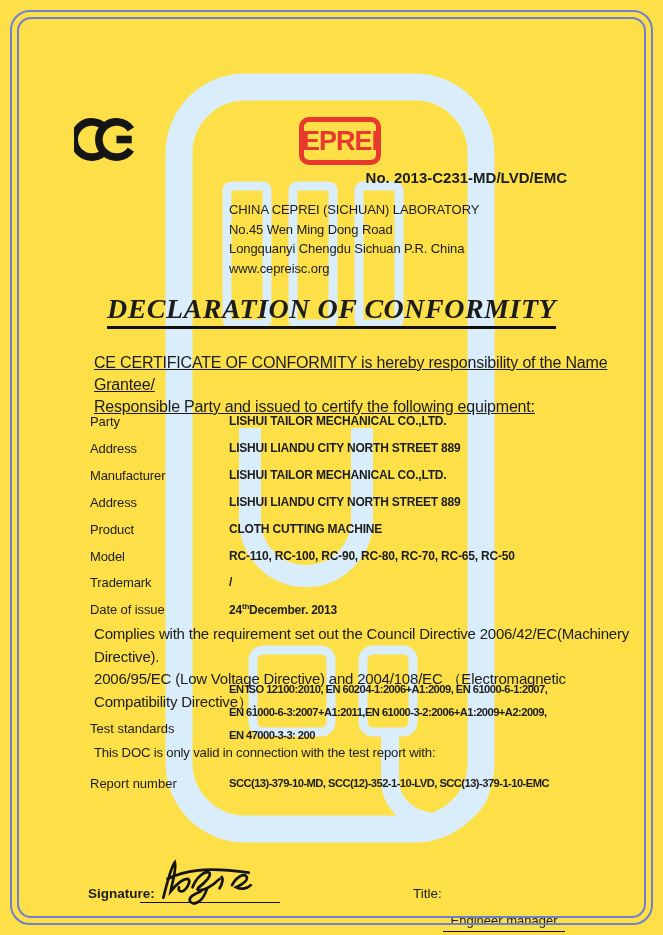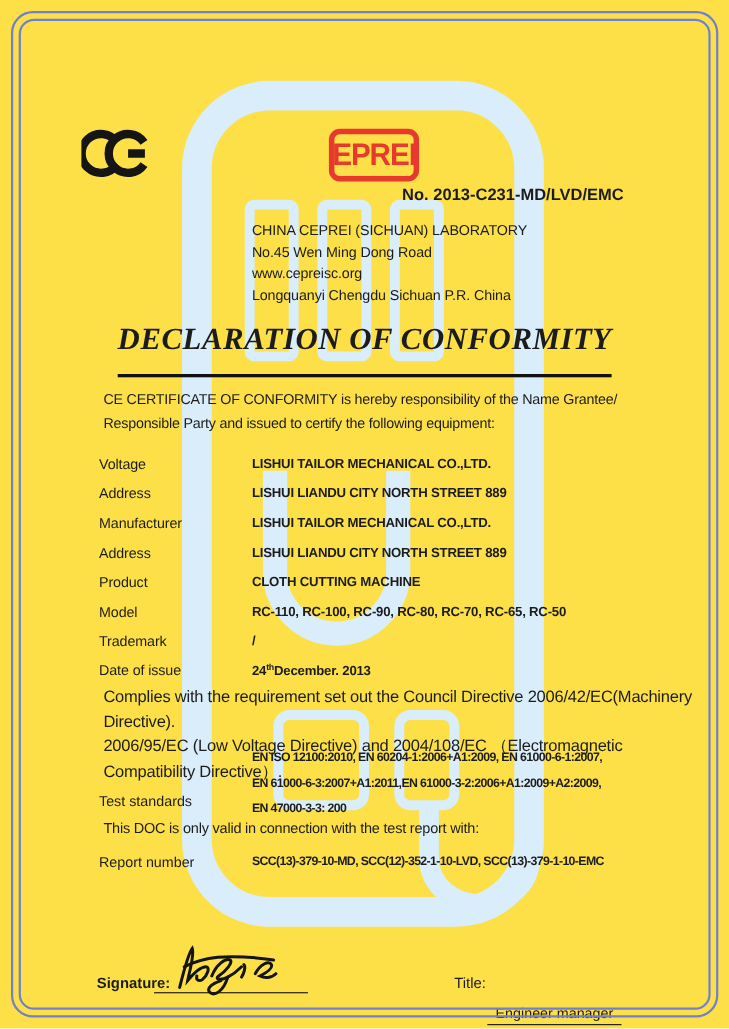--- a/index.html
+++ b/index.html
@@ -27,24 +27,24 @@
     font-family:"Liberation Sans",sans-serif;transform:scaleY(1.05);
   }
   .cert-no{top:169px;right:96px;font-size:15px;font-weight:bold;}
 
   .issuer{left:229px;top:200px;font-size:13px;line-height:19.5px;letter-spacing:-0.1px;}
 
   .doc-title{left:0;top:293px;width:100%;text-align:center;}
   .doc-title span{
     font-family:"Liberation Serif",serif;font-style:italic;font-weight:bold;
     font-size:28px;letter-spacing:0.5px;
-    border-bottom:3px solid #111;padding-bottom:15px;display:inline-block;
+    border-bottom:3px solid #111;padding-bottom:1px;display:inline-block;
   }
 
-  .intro{left:94px;top:352px;font-size:13px;line-height:22px;letter-spacing:-0.2px;}
+  .intro{left:94px;top:352px;font-size:16px;line-height:22px;letter-spacing:-0.2px;text-decoration:underline;}
 
   .row{left:0;top:0;width:100%;height:18px;}
   .row .lbl{position:absolute;left:90px;font-size:13px;letter-spacing:-0.1px;}
   .row .val{position:absolute;left:229px;font-size:12px;font-weight:bold;letter-spacing:-0.2px;white-space:nowrap;}
   sup.ord{font-size:8px;vertical-align:super;font-weight:bold;}
 
   .complies{left:94px;top:623px;font-size:15px;line-height:22.5px;letter-spacing:-0.2px;}
 
   .ts-label{left:90px;top:701px;font-size:13px;margin-top:20px;}
   .ts-lines{left:229px;top:678px;font-size:11.2px;font-weight:bold;line-height:23px;letter-spacing:-0.55px;white-space:nowrap;}
@@ -94,35 +94,35 @@
 
     <div class="abs eprei-logo">
       <span>EPREI</span>
     </div>
 
     <div class="abs cert-no">No. 2013-C231-MD/LVD/EMC</div>
 
     <div class="abs issuer">
       <div>CHINA CEPREI (SICHUAN) LABORATORY</div>
       <div>No.45 Wen Ming Dong Road</div>
+      <div>Longquanyi Chengdu Sichuan P.R. China</div>
       <div>www.cepreisc.org</div>
-      <div>Longquanyi Chengdu Sichuan P.R. China</div>
     </div>
 
     <div class="abs doc-title">
       <span>DECLARATION OF CONFORMITY</span>
     </div>
 
     <div class="abs intro">
       <div>CE CERTIFICATE OF CONFORMITY is hereby responsibility of the Name Grantee/</div>
       <div>Responsible Party and issued to certify the following equipment:</div>
     </div>
 
     <div class="abs row" style="top:414px">
-      <span class="lbl">Voltage</span>
+      <span class="lbl">Party</span>
       <span class="val">LISHUI TAILOR MECHANICAL CO.,LTD.</span>
     </div>
     <div class="abs row" style="top:441px">
       <span class="lbl">Address</span>
       <span class="val">LISHUI LIANDU CITY NORTH STREET 889</span>
     </div>
     <div class="abs row" style="top:468px">
       <span class="lbl">Manufacturer</span>
       <span class="val">LISHUI TAILOR MECHANICAL CO.,LTD.</span>
     </div>

